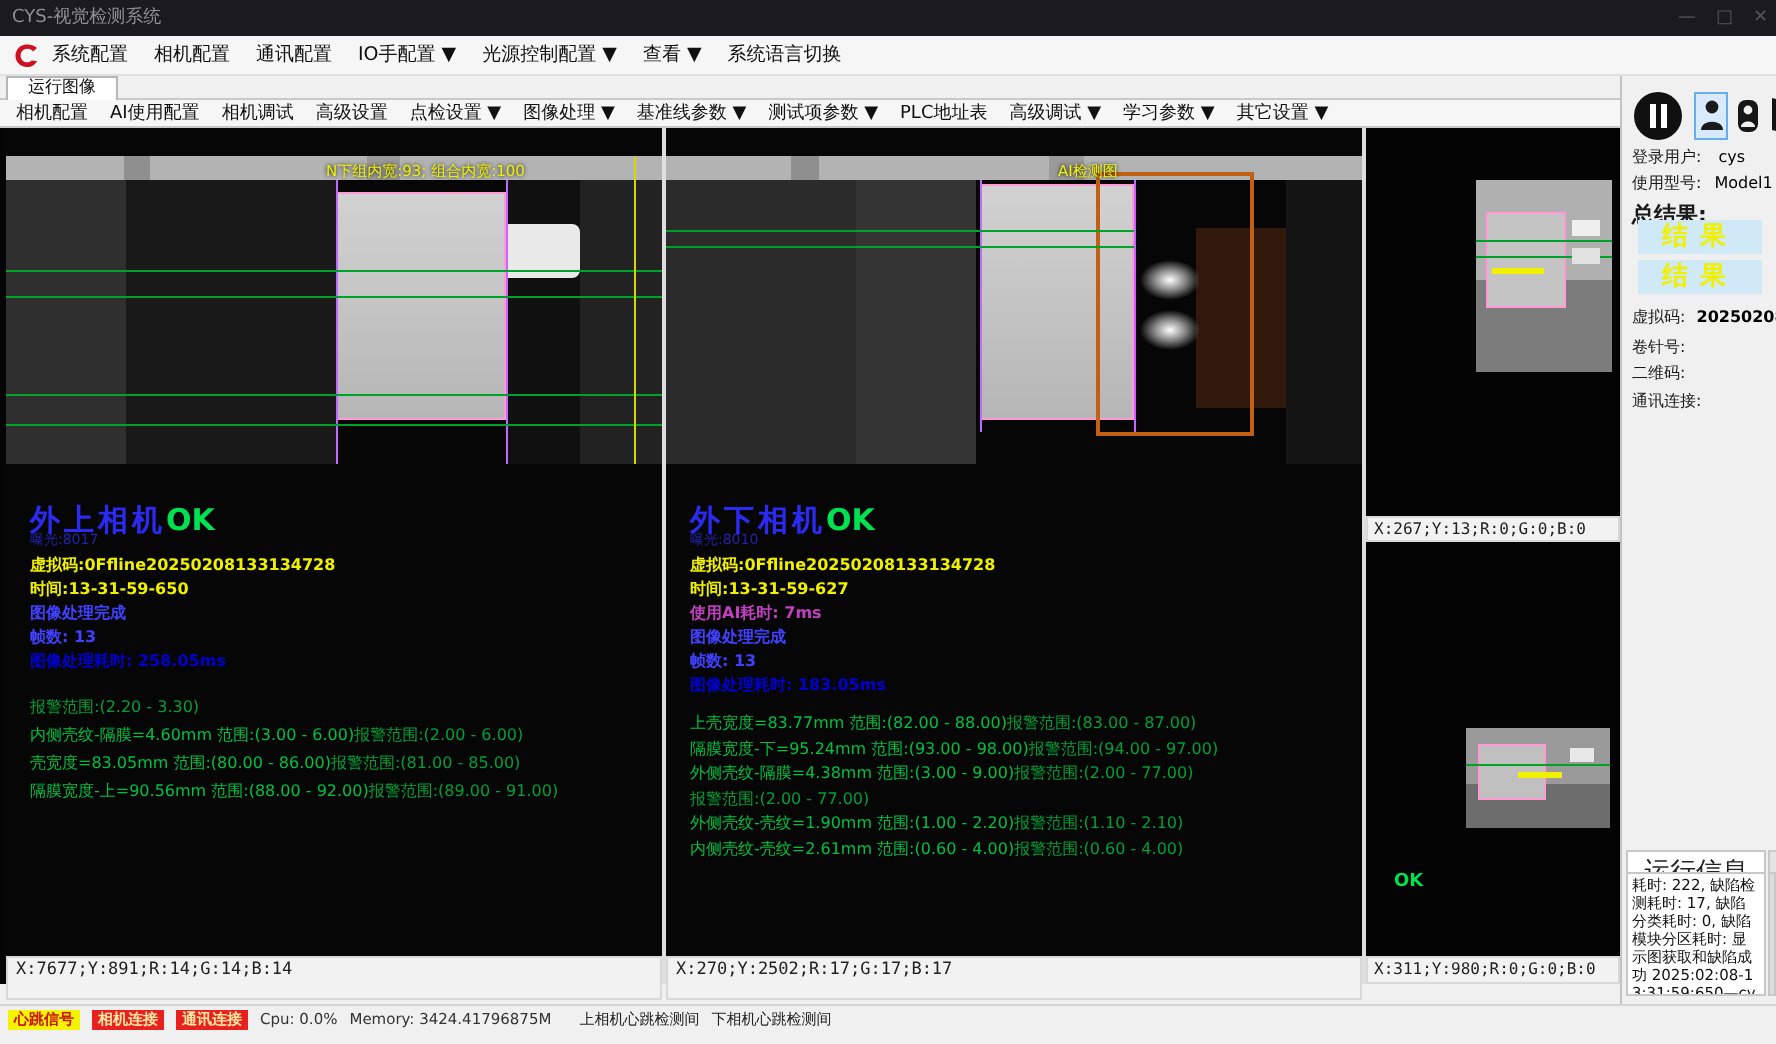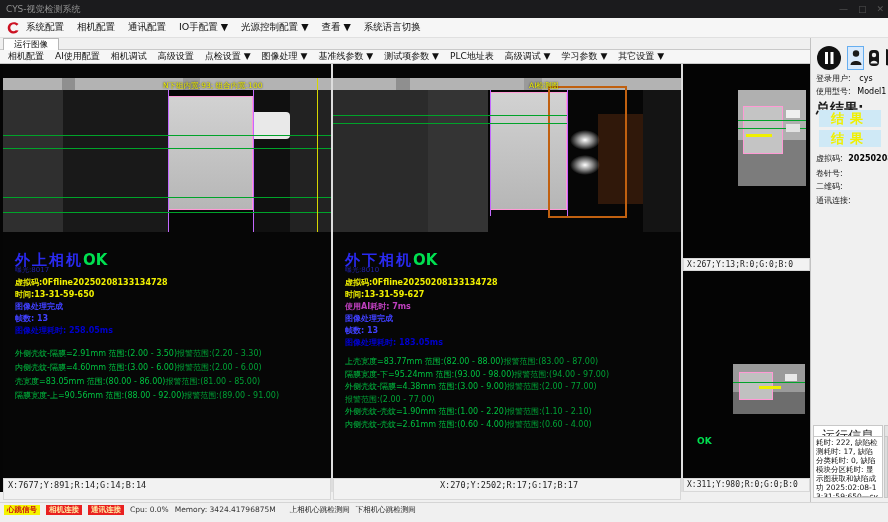--- a/index.html
+++ b/index.html
@@ -74,21 +74,21 @@
   .pv-sub { border:1px solid var(--pink,#ff9ad5); }
   .pv-ok { color:var(--ok_green,#00e050); font-size:9px; font-weight:bold; }
 
   
   .right-panel { left:810px; top:38px; width:78px; height:464px; background:#f0f0f0; border-left:1px solid #c2c2c2; }
   .rp-buttons { left:3px; top:5px; display:flex; align-items:center; gap:3px; }
   .icon-btn { display:flex; align-items:center; justify-content:center; background:transparent; border:none; padding:0; cursor:pointer; }
   .icon-btn.sel { border:1px solid #66aef0; background:#d9eafc; }
   .rp-row { left:5px; font-size:8px; color:#1a1a1a; white-space:nowrap; }
   .rp-val { color:#000; }
-  .total-label { font-weight:bold; font-size:14px; }
+  .total-label { font-weight:bold; font-size:11px; }
   .result-box { left:8px; width:62px; height:17px; background:#cfe9f6;
     color:var(--label_yellow,#f0f000); font-size:13px; font-weight:bold; text-align:center; line-height:17px; letter-spacing:6px; }
   .rp-tabs { left:2px; top:387px; display:flex; gap:1px; }
   .rp-tab { font-size:13px; padding:1px 8px; background:#e4e4e4; border:1px solid #c8c8c8; border-bottom:none; color:#222; white-space:nowrap; }
   .rp-tab.active { background:#ffffff; }
   .rp-log { left:2px; top:398px; width:70px; height:62px; background:#ffffff; border:1px solid #c8c8c8;
     font-size:7.5px; line-height:9px; color:#111; padding:1px 2px; overflow:hidden; word-break:break-all; }
   .rp-scroll { left:73px; top:398px; width:4px; height:62px; background:#dcdcdc; border:1px solid #c8c8c8; }
 
   
@@ -167,21 +167,20 @@
     <div class="abs res-block" style="top:188px;">
       <div class="cam-title"><span>外上相机</span><span class="ok">OK</span></div>
       <div class="tinyline">曝光:8017</div>
       <div class="yline" style="margin-top:3px;">虚拟码:0Ffline20250208133134728</div>
       <div class="yline">时间:13-31-59-650</div>
       <div class="bline">图像处理完成</div>
       <div class="bline">帧数: 13</div>
       <div class="eline">图像处理耗时: 258.05ms</div>
       <div style="height:10px;"></div>
       <div class="mrow">
-        <span class="mtext">外侧壳纹-隔膜=2.91mm 范围:(2.00 - 3.50)</span>
           <span class="malarm">报警范围:(2.20 - 3.30)</span>
       </div>
       <div class="mrow">
         <span class="mtext">内侧壳纹-隔膜=4.60mm 范围:(3.00 - 6.00)</span>
           <span class="malarm">报警范围:(2.00 - 6.00)</span>
       </div>
       <div class="mrow">
         <span class="mtext">壳宽度=83.05mm 范围:(80.00 - 86.00)</span>
           <span class="malarm">报警范围:(81.00 - 85.00)</span>
       </div>
@@ -239,21 +238,21 @@
       <div class="mrow">
         <span class="mtext">外侧壳纹-壳纹=1.90mm 范围:(1.00 - 2.20)</span>
           <span class="malarm">报警范围:(1.10 - 2.10)</span>
       </div>
       <div class="mrow">
         <span class="mtext">内侧壳纹-壳纹=2.61mm 范围:(0.60 - 4.00)</span>
           <span class="malarm">报警范围:(0.60 - 4.00)</span>
       </div>
     </div>
   </div>
-  <div class="abs coordsbar" style="left:333px; width:348px;text-align:center;">X:270;Y:2502;R:17;G:17;B:17</div>
+  <div class="abs coordsbar" style="left:333px; width:348px;">X:270;Y:2502;R:17;G:17;B:17</div>
 
   <div class="abs vdiv" style="left:681px;"></div>
 
   <div class="abs pv-col">
 
     <div class="abs" style="left:0;top:0;width:127px;height:194px;">
       <div class="abs pv-img" style="left:55px;top:26px;width:68px;height:96px;">
         <div class="abs" style="left:0;top:50px;width:68px;height:46px;background:#7c7c7c;"></div>
         <div class="abs pv-sub" style="left:5px;top:16px;width:40px;height:48px;background:#c4c4c4;"></div>
         <div class="abs hline" style="left:0;top:30px;width:68px;"></div>

